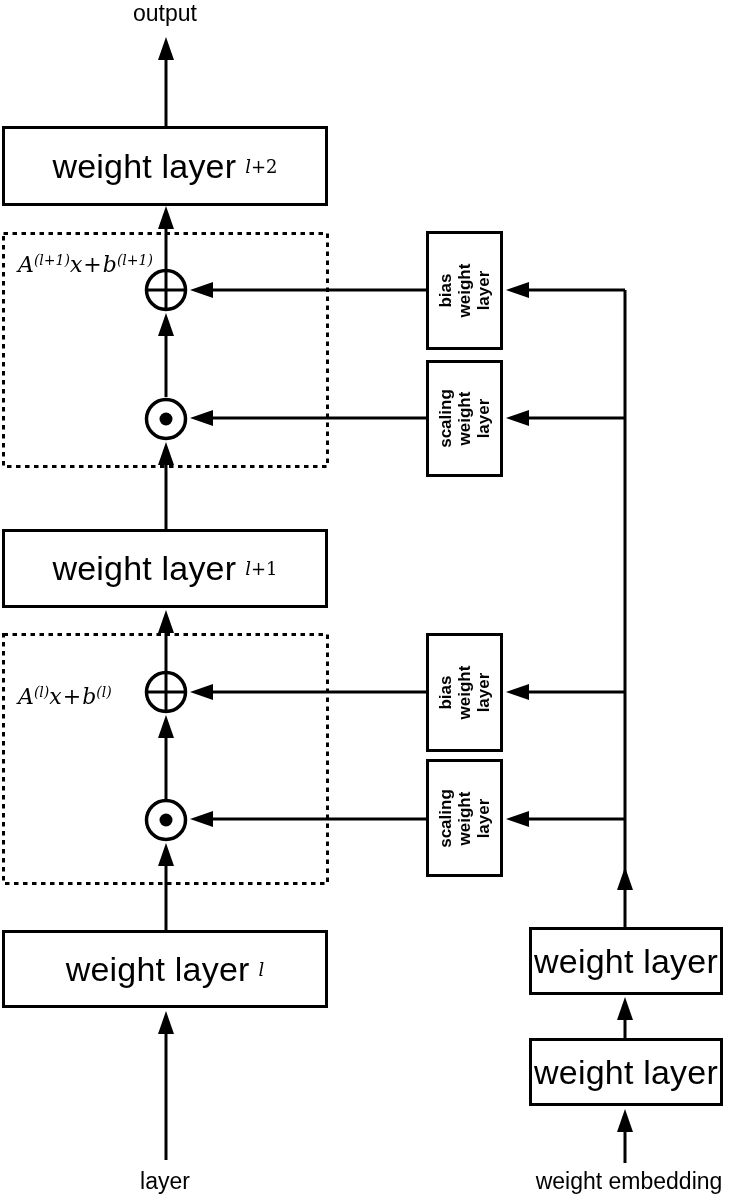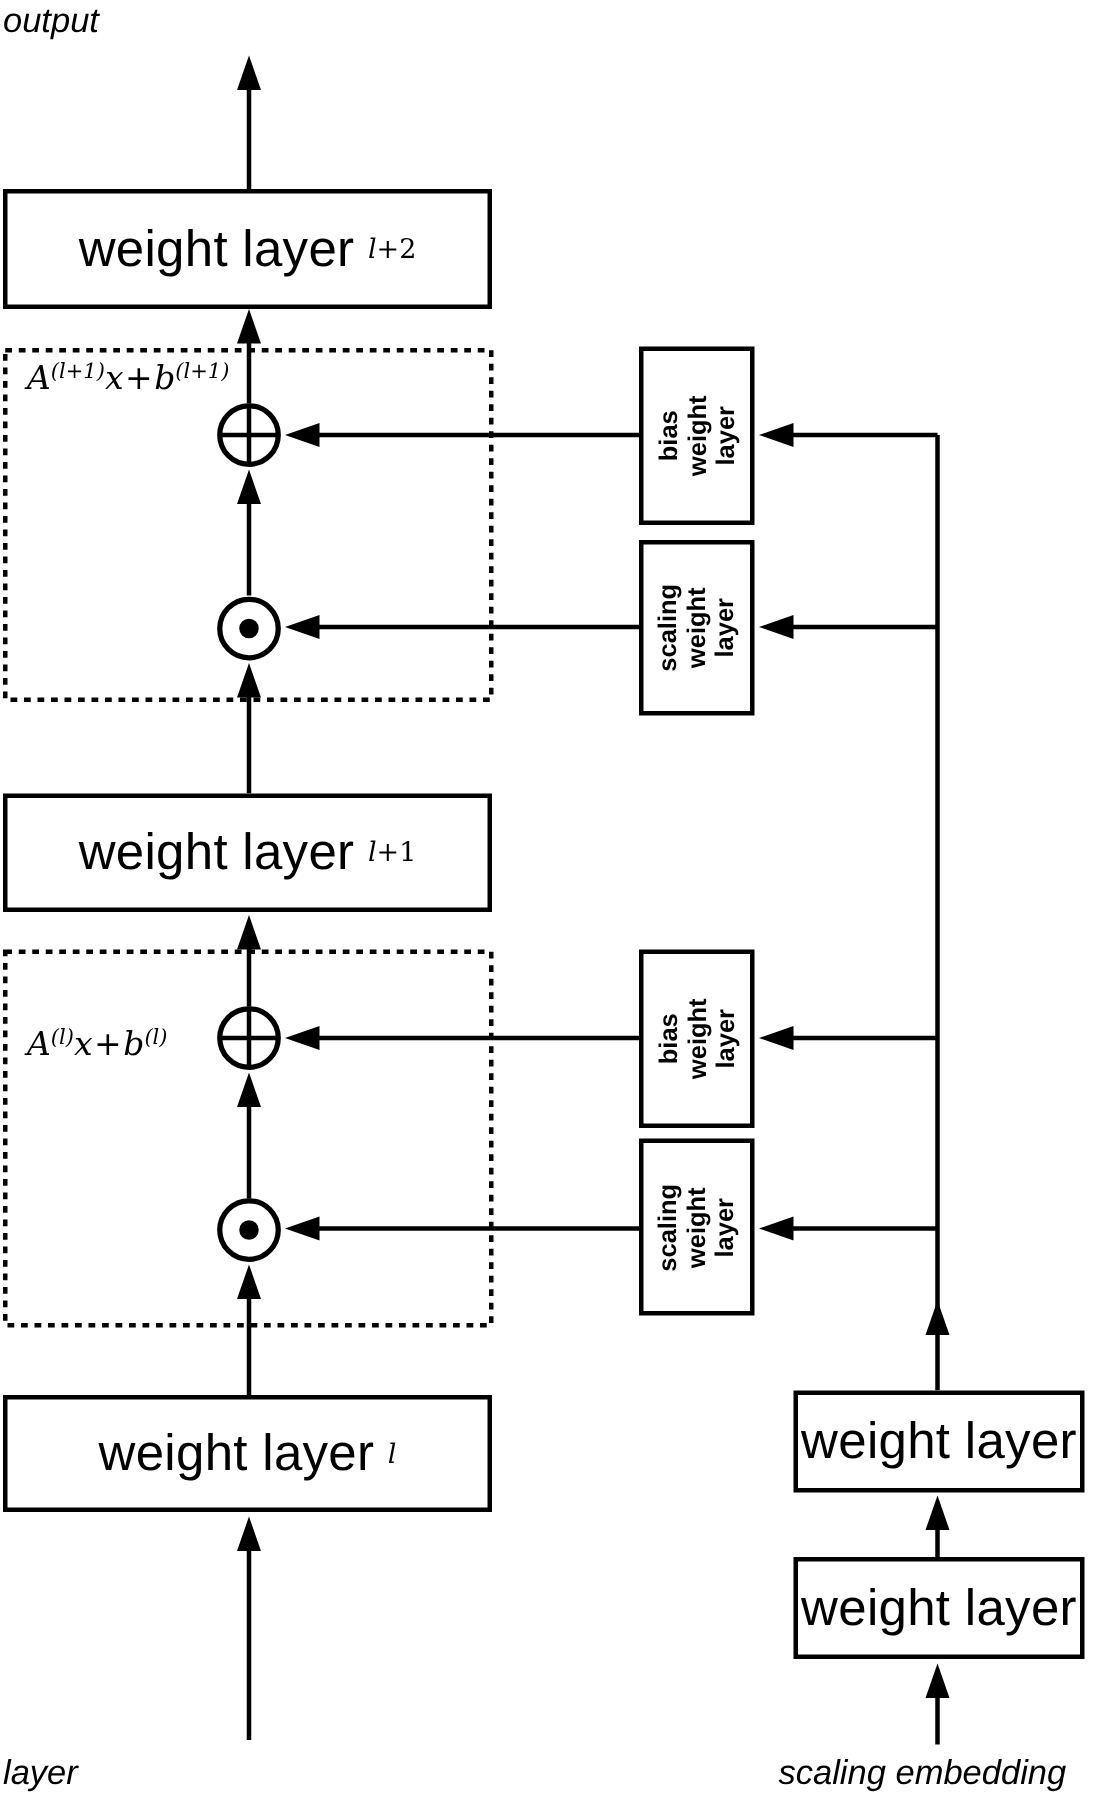--- a/index.html
+++ b/index.html
@@ -42,22 +42,21 @@
     font-weight: bold;
     font-size: 17px;
     line-height: 19px;
     text-align: center;
     white-space: nowrap;
   }
   .outer-label {
     position: absolute;
     z-index: 2;
     font-size: 23px;
-    text-align: left;
-    font-style: italic;
+    text-align: center;
   }
   .formula {
     position: absolute;
     z-index: 3;
     font-family: "DejaVu Serif", serif;
     font-size: 22px;
     white-space: nowrap;
   }
   .formula .fv { font-style: italic; }
   .formula sup {
@@ -173,36 +172,36 @@
       <line x1="166" y1="672.5" x2="166" y2="711.5" stroke="#000" stroke-width="3"></line>
     </g>
     <g>
       <circle cx="166" cy="820" r="19.5" fill="#fff" stroke="#000" stroke-width="3.5"></circle>
       <circle cx="166" cy="820" r="6.5" fill="#000"></circle>
     </g>
   </svg>
 
   <div class="outer-label" style="left:2px; top:0px; width:326px;">output</div>
   <div class="outer-label" style="left:2px; top:1168px; width:326px;">layer</div>
-  <div class="outer-label" style="left:519px; top:1168px; width:220px;">scaling embedding</div>
+  <div class="outer-label" style="left:519px; top:1168px; width:220px;">weight embedding</div>
 
   <div class="box" style="left:2px; top:126px; width:326px; height:80px;">
     <span class="wl-label">weight layer</span>
     <span class="math-ix"><span class="var">l</span><span>+2</span></span>
   </div>
   <div class="box" style="left:2px; top:529px; width:326px; height:79px;">
     <span class="wl-label">weight layer</span>
     <span class="math-ix"><span class="var">l</span><span>+1</span></span>
   </div>
   <div class="box" style="left:2px; top:930px; width:326px; height:78px;">
     <span class="wl-label">weight layer</span>
     <span class="math-ix"><span class="var">l</span><span></span></span>
   </div>
 
-  <div class="formula" style="left:18px; top:240px;">
+  <div class="formula" style="left:18px; top:252px;">
     <span class="fv">A</span><sup>(l+1)</sup><span class="fv">x</span><span class="fo">+</span><span class="fv">b</span><sup>(l+1)</sup>
   </div>
   <div class="formula" style="left:18px; top:684px;text-align:center;">
     <span class="fv">A</span><sup>(l)</sup><span class="fv">x</span><span class="fo">+</span><span class="fv">b</span><sup>(l)</sup>
   </div>
 
   <div class="box" style="left:426px; top:231px; width:77px; height:119px;">
     <div class="rot">
       <div>bias</div>
       <div>weight</div>

